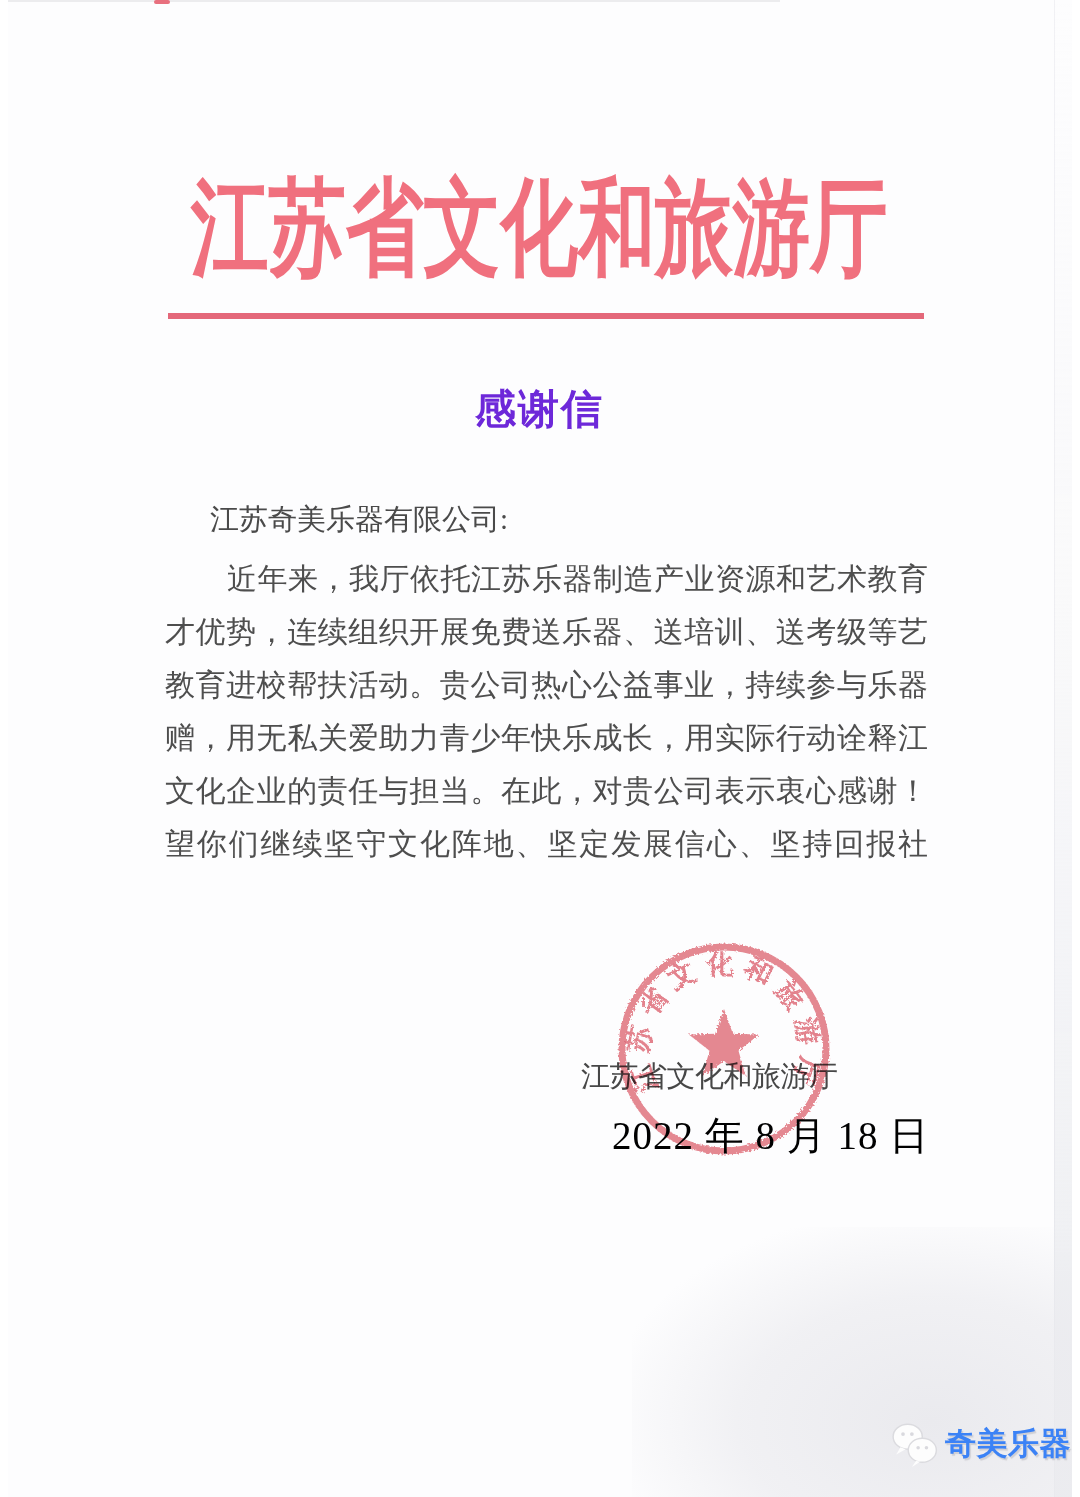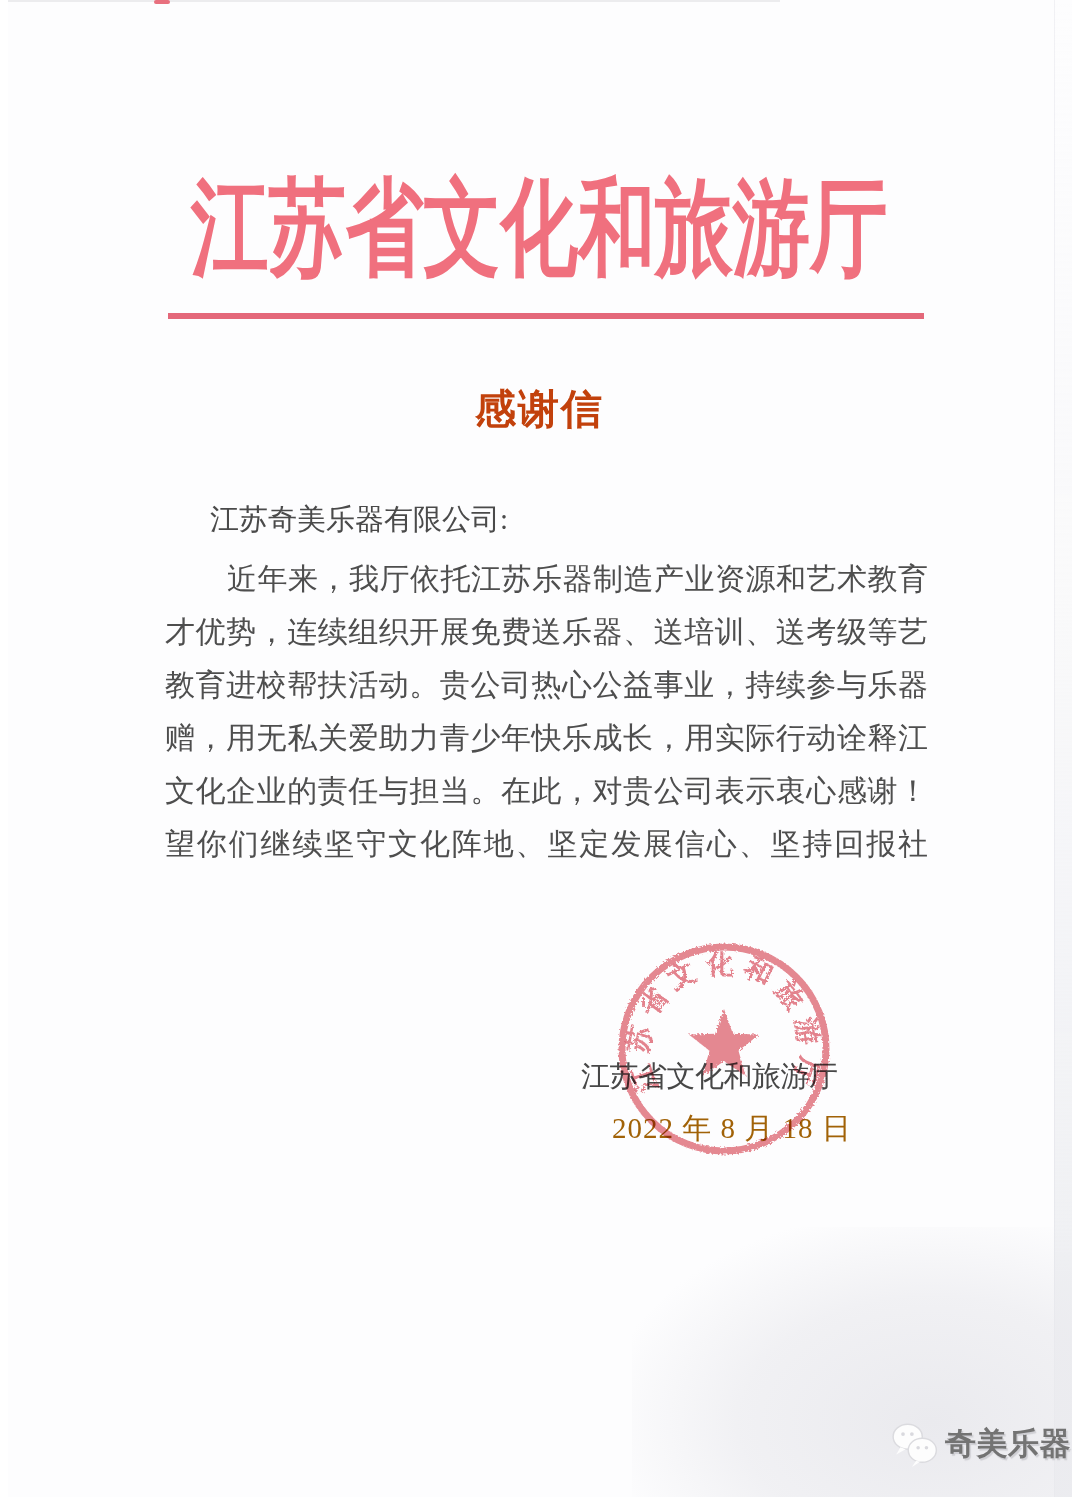--- a/index.html
+++ b/index.html
@@ -23,37 +23,37 @@
   
   .header-title{
     position:absolute;top:160px;left:183px;width:960px;
     font-weight:bold;font-size:106px;line-height:1.3;color:#f0707e;
     white-space:nowrap;transform:scaleX(0.73);transform-origin:left top;
   }
   .red-rule{position:absolute;left:160px;top:313px;width:756px;height:6px;background:#e4687a;}
   
   .doc-title{
     position:absolute;top:382px;left:0;width:1063px;text-align:center;
-    font-size:41px;font-weight:bold;color:#c2410c;letter-spacing:2px;margin:0;
+    font-size:41px;font-weight:bold;color:#6d28d9;letter-spacing:2px;margin:0;
   }
   .salutation{position:absolute;left:166px;top:500px;font-size:29px;color:#4a4a4a;margin-left:36px;}
   .body-text{position:absolute;left:157px;top:552px;width:763px;font-size:30px;color:#4e4e4e;}
   .body-text .line{height:53px;line-height:53px;text-align:justify;text-align-last:justify;overflow:hidden;}
   .body-text .line.indent{padding-left:62px;}
   .body-text .line.last{text-align-last:left;}
   .signature{position:absolute;left:573px;top:1057px;font-size:29px;color:#474747;letter-spacing:-0.5px;}
-  .sig-date{position:absolute;left:604px;top:1109px;font-size:29px;color:#a16207;letter-spacing:1px;}
+  .sig-date{position:absolute;left:604px;top:1109px;font-size:39px;color:#000000;letter-spacing:1px;}
   
   .stamp{position:absolute;left:606px;top:939px;width:220px;height:220px;mix-blend-mode:multiply;opacity:.92;}
   
   .watermark{position:absolute;left:882px;top:1420px;display:flex;align-items:center;gap:5px;}
   .wm-icon{width:50px;height:48px;}
   .wm-label{
     font-family:Liberation Serif, serif;font-weight:bold;
-    font-size:31px;color:#737373;letter-spacing:0.5px;
+    font-size:31px;color:#3b82f6;letter-spacing:0.5px;
     text-shadow:1.5px 1.5px 1px #cfcfd4, -0.5px -0.5px 0 #e9e9ec;
   }
 </style>
 </head>
 <body>
 
 <div class="page">
 
   <div class="top-edge-line"></div>
   <div class="red-speck"></div>

